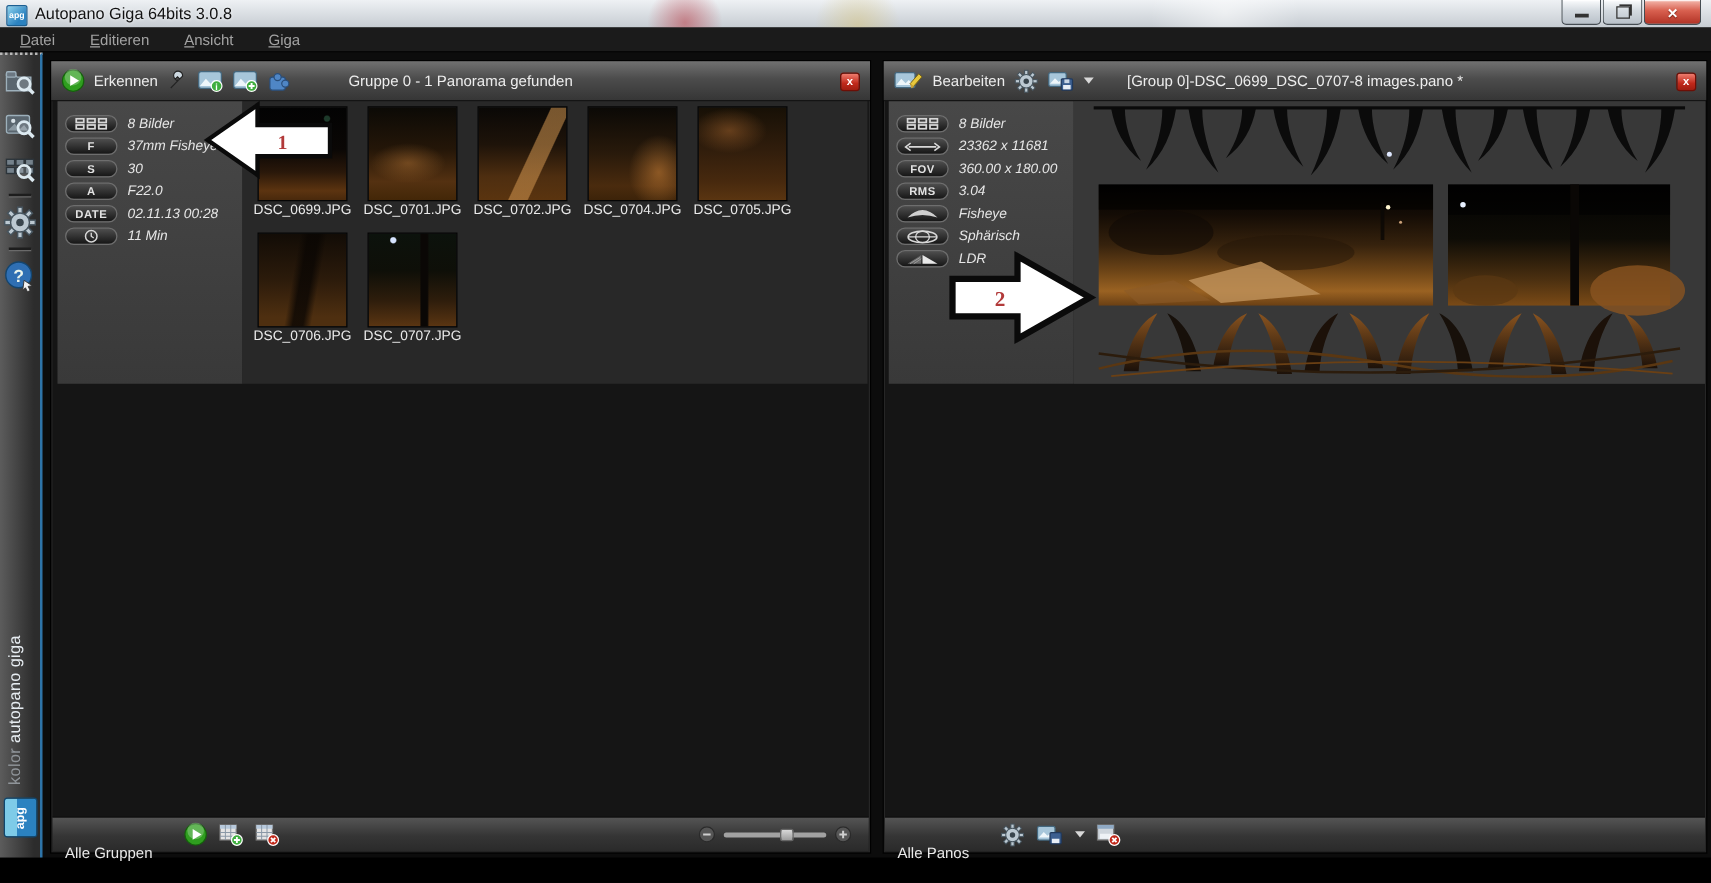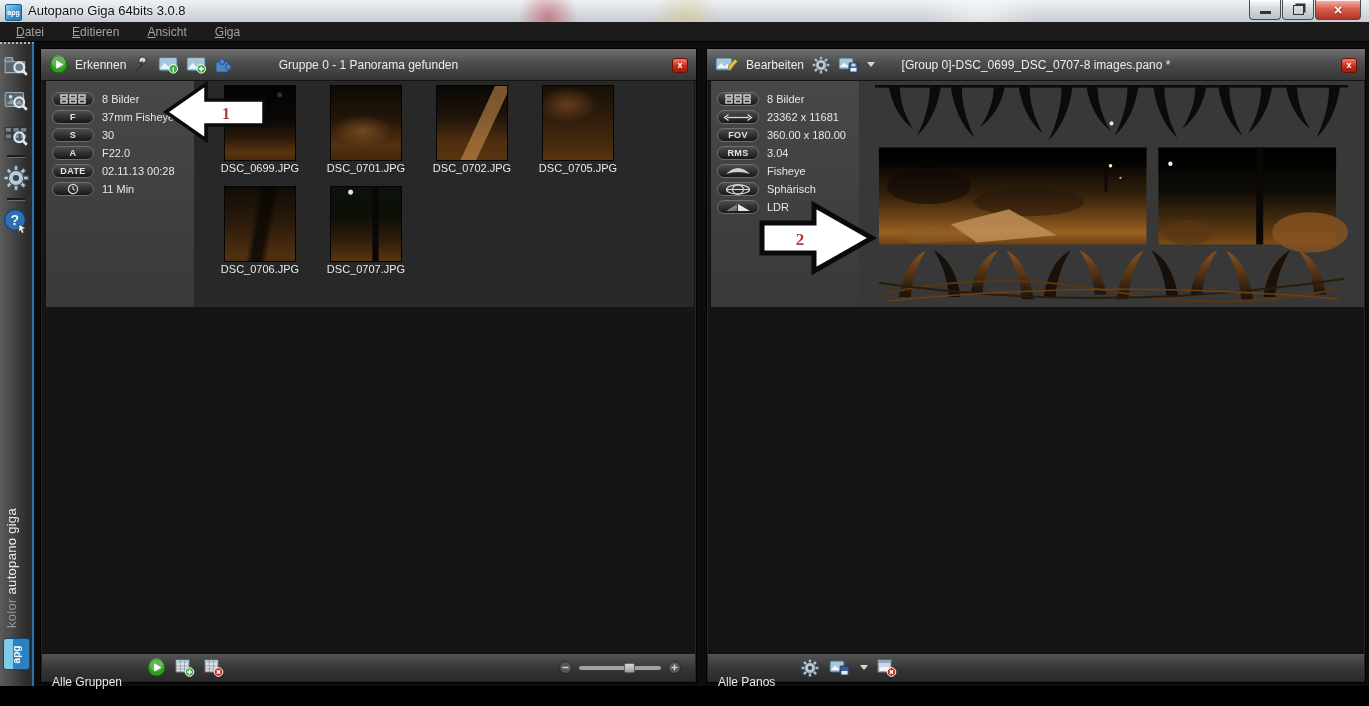--- a/index.html
+++ b/index.html
@@ -69,24 +69,24 @@
 
   
   .card{position:absolute;left:5px;top:32px;height:226px;display:flex;}
   .panel-left .card{right:2px;}
   .panel-right .card{left:4px;right:1px;}
   .props-col{width:148px;background:linear-gradient(#484848,#393939);padding:9px 0 0 6px;box-sizing:border-box;flex:none;}
   .prop-row{display:flex;align-items:center;height:18px;}
   .prop-badge{width:42px;height:14px;border-radius:8px;background:linear-gradient(#4e4e4e,#161616);
     border:1px solid #6e6e6e;color:#e2e2e2;font-size:9px;font-weight:bold;letter-spacing:.4px;
     display:flex;align-items:center;justify-content:center;flex:none;box-sizing:border-box;}
-  .prop-value{color:#e6e6e6;font-size:11px;margin-left:8px;white-space:nowrap;}
+  .prop-value{color:#e6e6e6;font-size:11px;margin-left:8px;white-space:nowrap;font-style:italic;}
 
   .thumbs-area{flex:1;background:#282828;padding:0 0 0 4px;display:flex;flex-wrap:wrap;align-content:flex-start;}
-  .thumb-cell{width:88px;height:101px;text-align:center;margin-left:18px;}
+  .thumb-cell{width:88px;height:101px;text-align:center;}
   .thumb{width:72px;height:76px;margin:4px auto 1px;border:1px solid #050505;box-sizing:border-box;}
   .thumb-label{color:#eaeaea;font-size:11px;}
 
   
   .t1{background:radial-gradient(circle 3px at 78% 12%,#1d3a2a 0 2px,transparent 3px),
       linear-gradient(180deg,#030303 0%,#0a0705 45%,#2a180a 70%,#5c3410 90%,#49290c 100%);}
   .t2{background:radial-gradient(ellipse 26px 14px at 50% 72%,rgba(190,120,50,.45),transparent),
       linear-gradient(180deg,#0a0805 0%,#1c1208 40%,#4a2c10 75%,#5e3812 100%);}
   .t3{background:radial-gradient(ellipse 30px 16px at 45% 60%,rgba(200,130,60,.4),transparent),
       linear-gradient(180deg,#0c0a06 0%,#241608 45%,#543111 80%,#432708 100%);}
@@ -306,20 +306,24 @@
           <div class="thumb t1"></div>
           <div class="thumb-label">DSC_0699.JPG</div>
         </div>
         <div class="thumb-cell">
           <div class="thumb t3"></div>
           <div class="thumb-label">DSC_0701.JPG</div>
         </div>
         <div class="thumb-cell">
           <div class="thumb t4"></div>
           <div class="thumb-label">DSC_0702.JPG</div>
+        </div>
+        <div class="thumb-cell">
+          <div class="thumb t5"></div>
+          <div class="thumb-label">DSC_0704.JPG</div>
         </div>
         <div class="thumb-cell">
           <div class="thumb t6"></div>
           <div class="thumb-label">DSC_0705.JPG</div>
         </div>
         <div class="thumb-cell">
           <div class="thumb t7"></div>
           <div class="thumb-label">DSC_0706.JPG</div>
         </div>
         <div class="thumb-cell">

